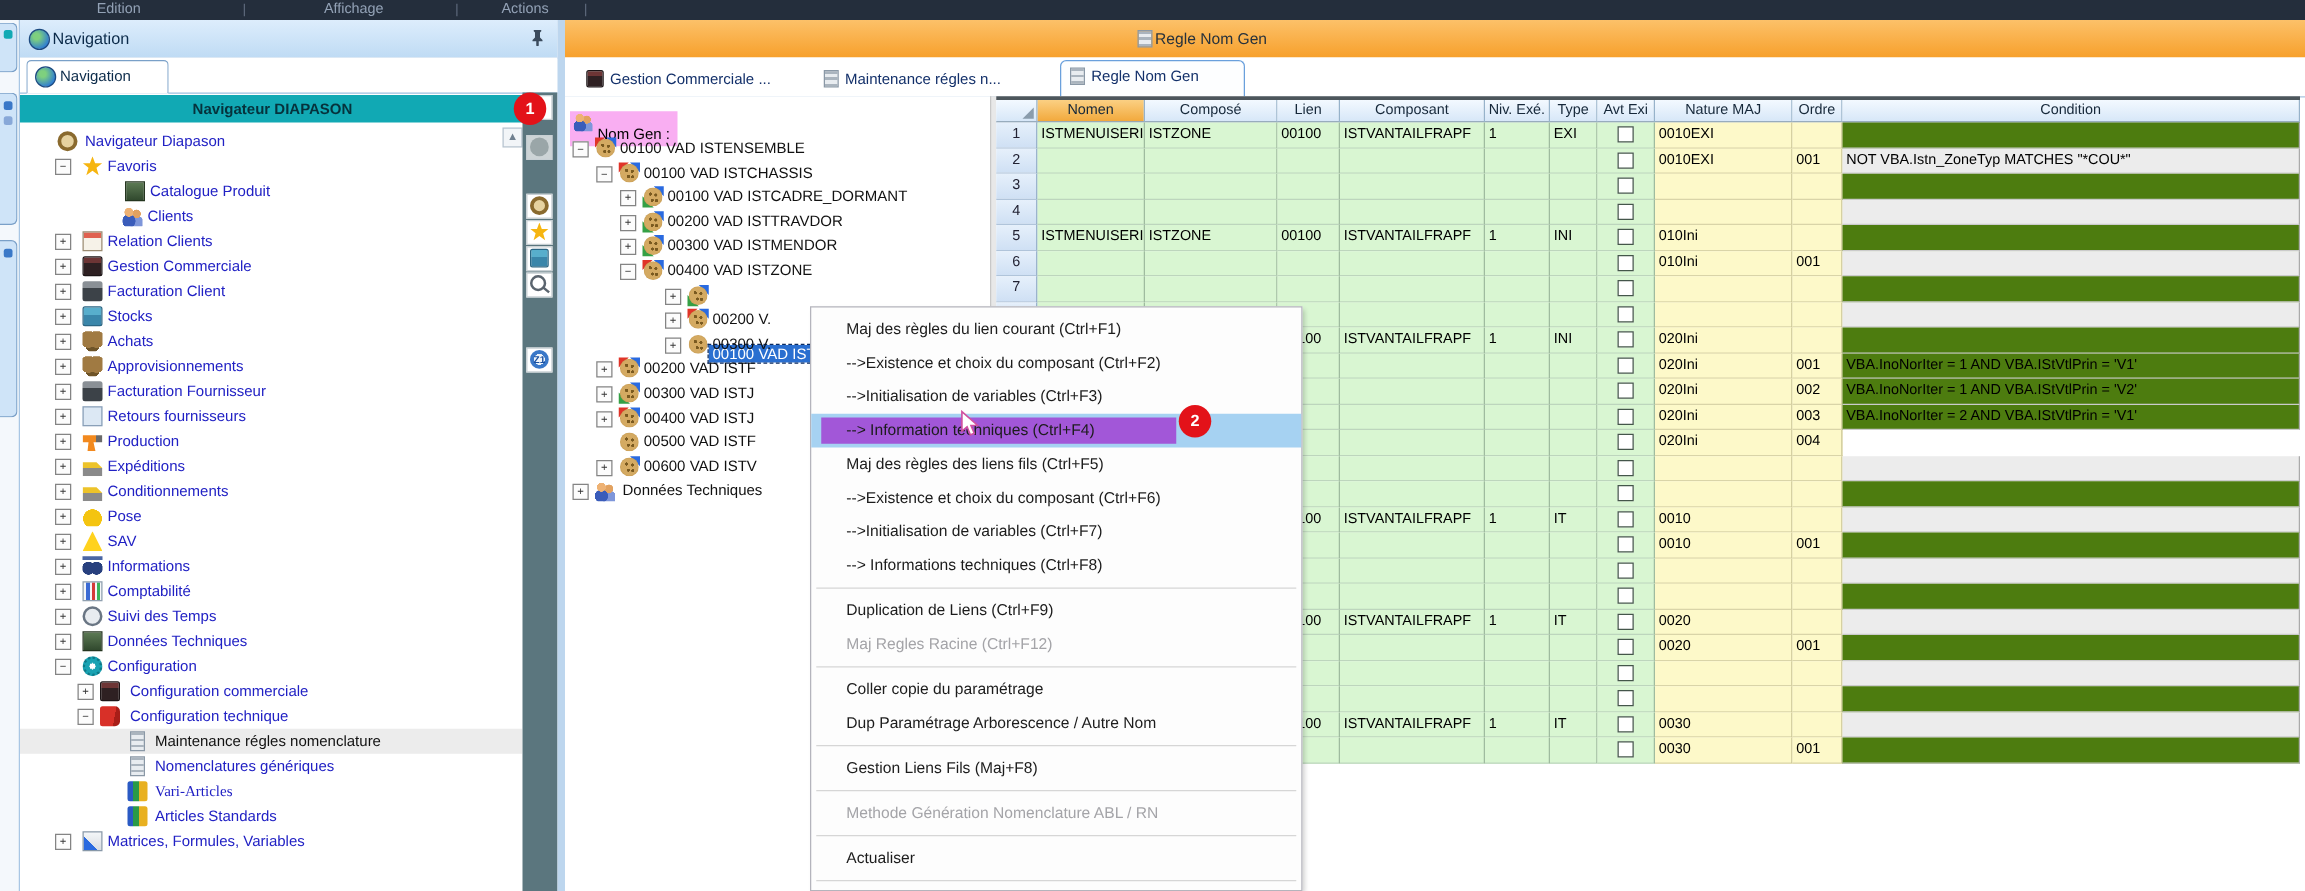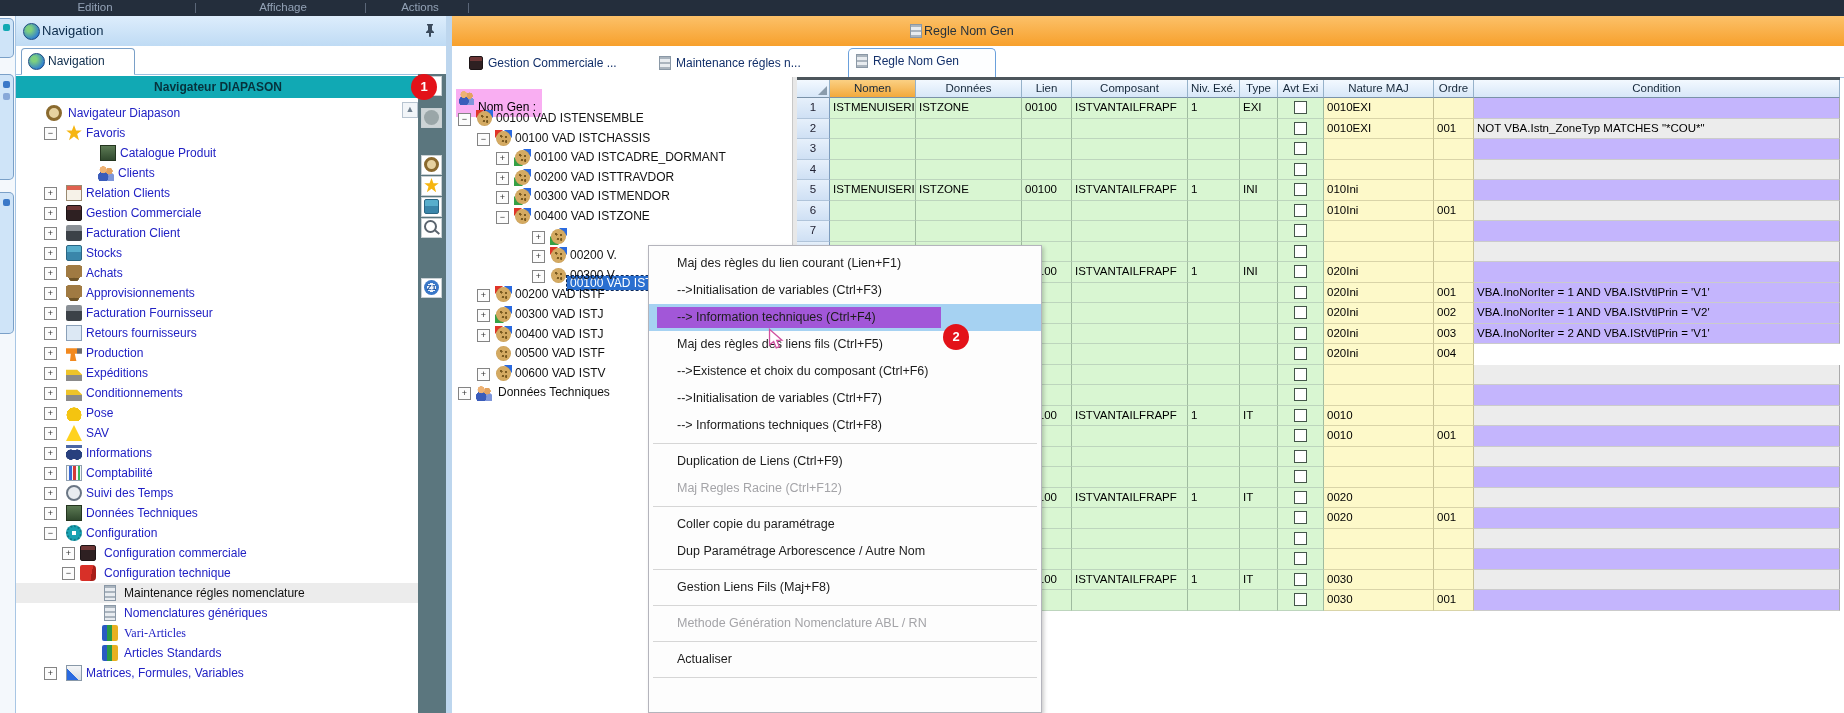--- a/index.html
+++ b/index.html
@@ -119,21 +119,21 @@
   .gh.corner{position:relative;}
   .gh.corner:after{content:"";position:absolute;right:2px;bottom:2px;width:0;height:0;
       border-bottom:9px solid #8a9cac;border-left:9px solid transparent;}
   .grow{position:absolute;left:0;display:flex;height:20.5px;}
   .gc{box-sizing:border-box;height:20.5px;font-size:11.5px;white-space:nowrap;overflow:hidden;
       padding:3px 0 0 3px;}
   .gc.num{background:linear-gradient(#e6f0fb,#cfe0f4);border-right:1px solid #7d9cbd;border-bottom:1px solid #b0c4da;
       text-align:center;padding-left:0;color:#223;}
   .gc.green{background:#d9f6d2;border-right:1px solid #9fbb9f;border-bottom:1px solid #bdd5bd;}
   .gc.yellow{background:#fdf9c9;border-right:1px solid #c9c394;border-bottom:1px solid #d9d4a8;}
-  .gc.cond{background:#c4b5fd;border-bottom:1px solid #cbcbcb;border-right:1px solid #aaa;}
+  .gc.cond{background:#4d7c0f;border-bottom:1px solid #cbcbcb;border-right:1px solid #aaa;}
   .gc.cond.shade{background:#ececec;}
   .cb{width:11px;height:11px;background:#fff;border:1.5px solid #44564a;margin:1px auto 0 auto;}
   .gc.checkbox{padding:0;}
   .gc.checkbox .cb{margin-top:3px;}
 
   
   .menu{left:648px;top:245px;width:394px;height:468px;background:#fdfdfd;border:1px solid #b4b4bc;
         box-shadow:2px 2px 4px rgba(0,0,0,.2);box-sizing:border-box;padding-top:4px;z-index:10;}
   .mi{position:relative;height:27px;font-size:12.5px;color:#1c1c1c;line-height:27px;padding-left:28px;white-space:nowrap;}
   .mi.disabled{color:#a4a4a8;}
@@ -512,21 +512,21 @@
         </div>
       </div>
   </div>
   <div class="abs splitter"></div>
 
   <div class="abs grid">
     <div class="grid-topline"></div>
     <div class="ghead" id="grid-head">
         <div class="gh corner" style="width: 33px;"></div>
         <div class="gh orange" style="width: 86px;">Nomen</div>
-        <div class="gh" style="width: 106px;">Données</div>
+        <div class="gh" style="width: 106px;">Composé</div>
         <div class="gh" style="width: 50px;">Lien</div>
         <div class="gh" style="width: 116px;">Composant</div>
         <div class="gh" style="width: 52px;">Niv. Exé.</div>
         <div class="gh" style="width: 38px;">Type</div>
         <div class="gh" style="width: 46px;">Avt Exi</div>
         <div class="gh" style="width: 110px;">Nature MAJ</div>
         <div class="gh" style="width: 40px;">Ordre</div>
         <div class="gh" style="width: 366px;">Condition</div>
       </div>
     <div id="grid-rows">
@@ -901,21 +901,22 @@
             <div class="cb"></div>
           </div>
           <div class="gc yellow" style="width: 110px;">0030</div>
           <div class="gc yellow" style="width: 40px;">001</div>
           <div class="gc cond" style="width: 366px;"></div>
         </div>
       </div>
   </div>
 
   <div class="abs menu" id="ctx-menu">
-      <div class="mi"><span class="lab">Maj des règles du lien courant (Lien+F1)</span></div>
+      <div class="mi"><span class="lab">Maj des règles du lien courant (Ctrl+F1)</span></div>
+      <div class="mi"><span class="lab">--&gt;Existence et choix du composant (Ctrl+F2)</span></div>
       <div class="mi"><span class="lab">--&gt;Initialisation de variables (Ctrl+F3)</span></div>
       <div class="mi hl"><div class="band"></div><span class="lab">--&gt; Information techniques (Ctrl+F4)</span></div>
       <div class="mi"><span class="lab">Maj des règles des liens fils (Ctrl+F5)</span></div>
       <div class="mi"><span class="lab">--&gt;Existence et choix du composant (Ctrl+F6)</span></div>
       <div class="mi"><span class="lab">--&gt;Initialisation de variables (Ctrl+F7)</span></div>
       <div class="mi"><span class="lab">--&gt; Informations techniques (Ctrl+F8)</span></div>
       <div class="msep"></div>
       <div class="mi"><span class="lab">Duplication de Liens (Ctrl+F9)</span></div>
       <div class="mi disabled"><span class="lab">Maj Regles Racine (Ctrl+F12)</span></div>
       <div class="msep"></div>

